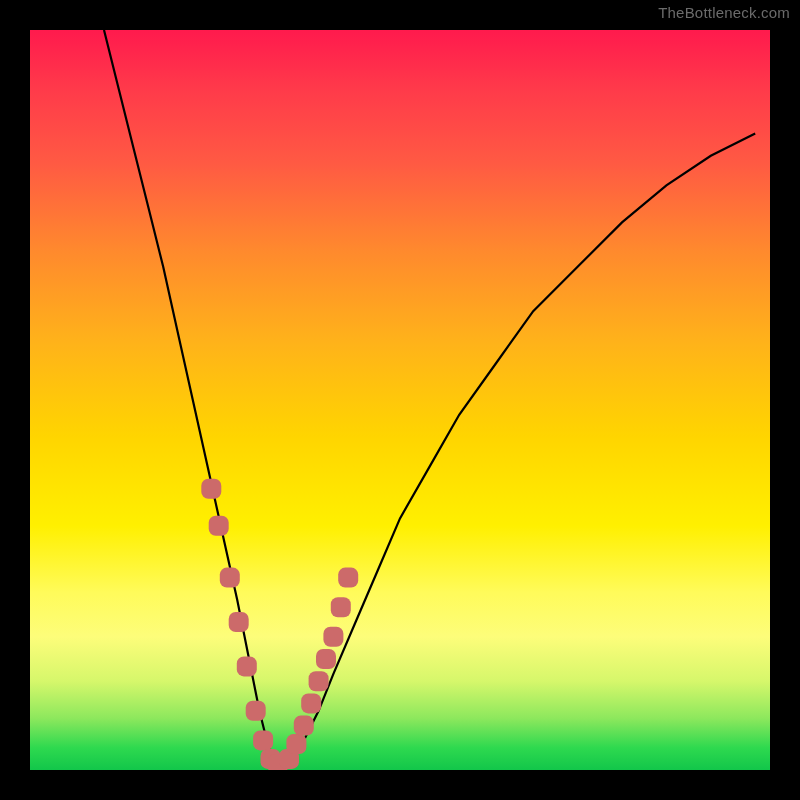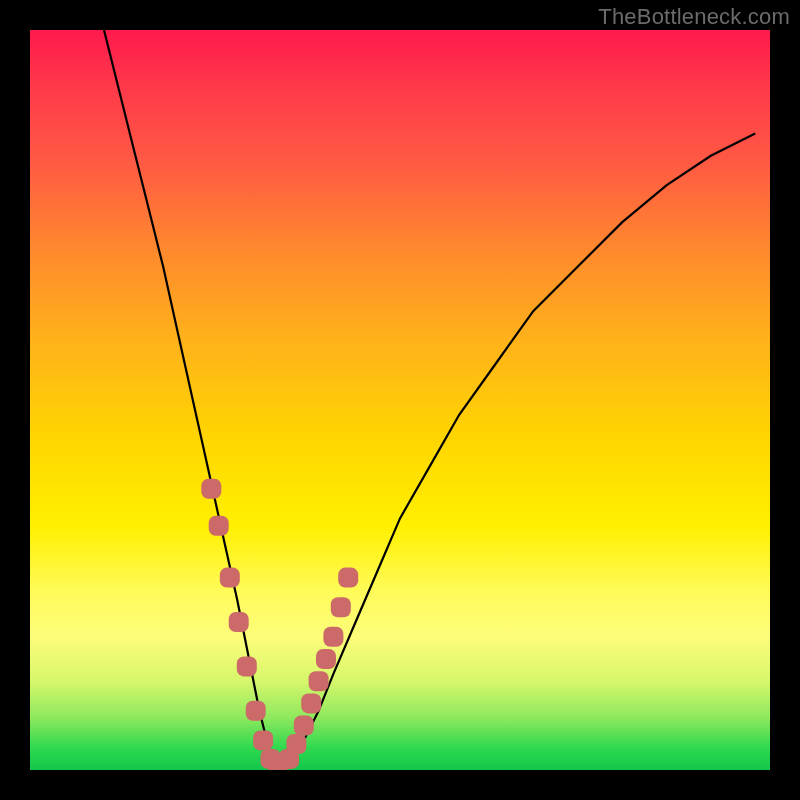--- a/index.html
+++ b/index.html
@@ -39,21 +39,21 @@
       #8de85d 93%,
       #2ed94f 97%,
       #12c64a 100%
     );
   }
   .watermark {
     position: absolute;
     top: 4px;
     right: 10px;
     color: #6b6b6b;
-    font-size: 22px;
+    font-size: 15px;
     font-weight: 500;
     letter-spacing: 0.2px;
     user-select: none;
   }
   svg.overlay {
     position: absolute;
     left: 0;
     top: 0;
   }
   .curve {

